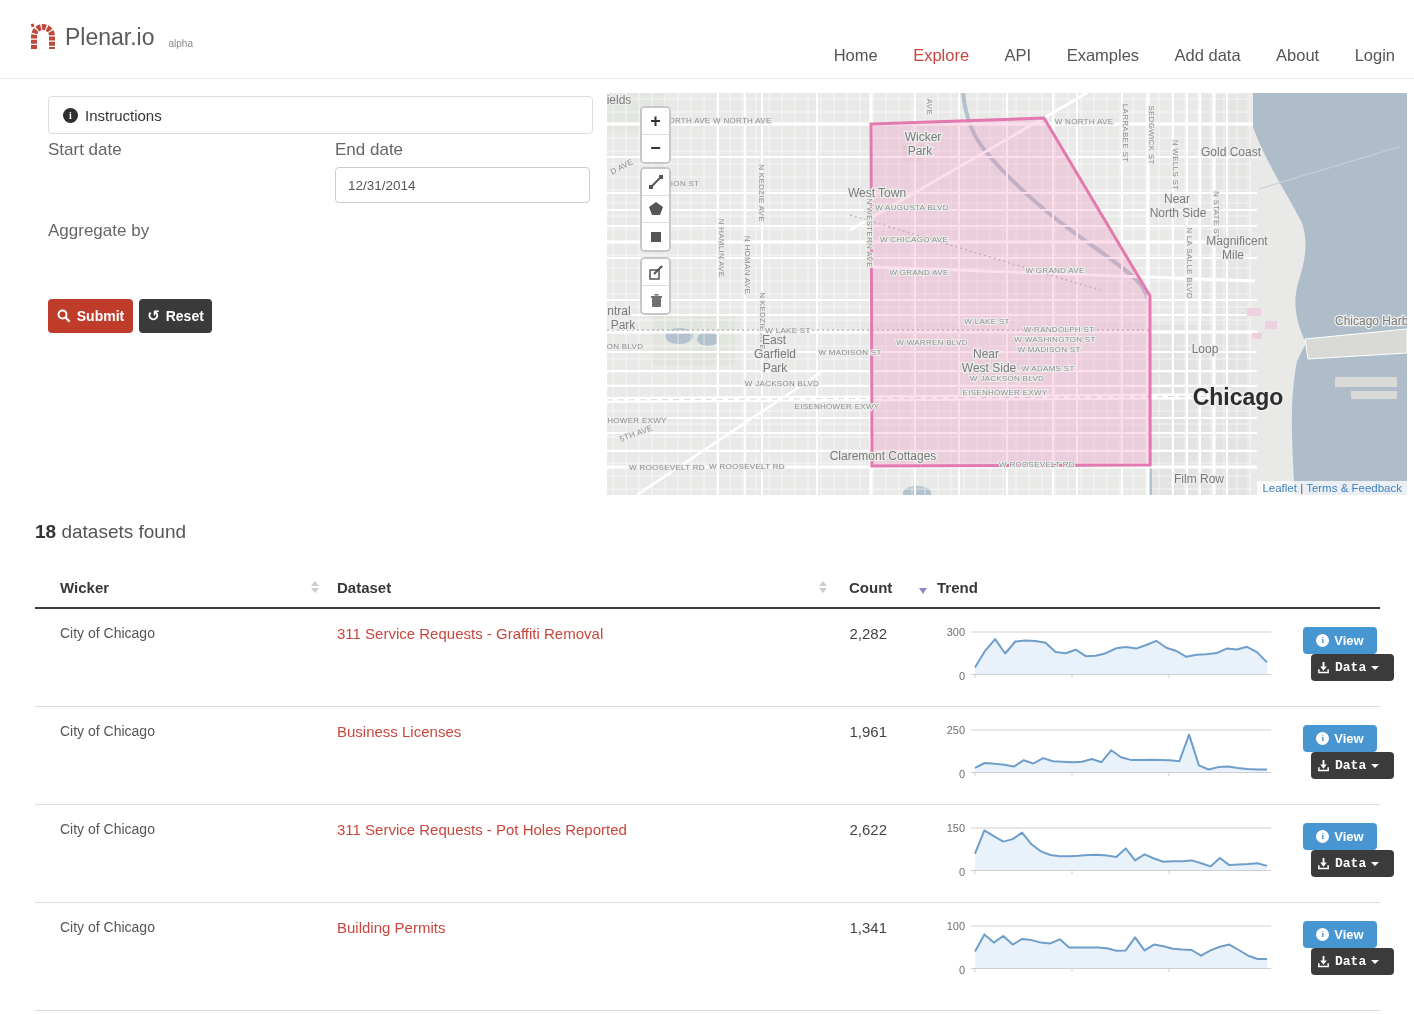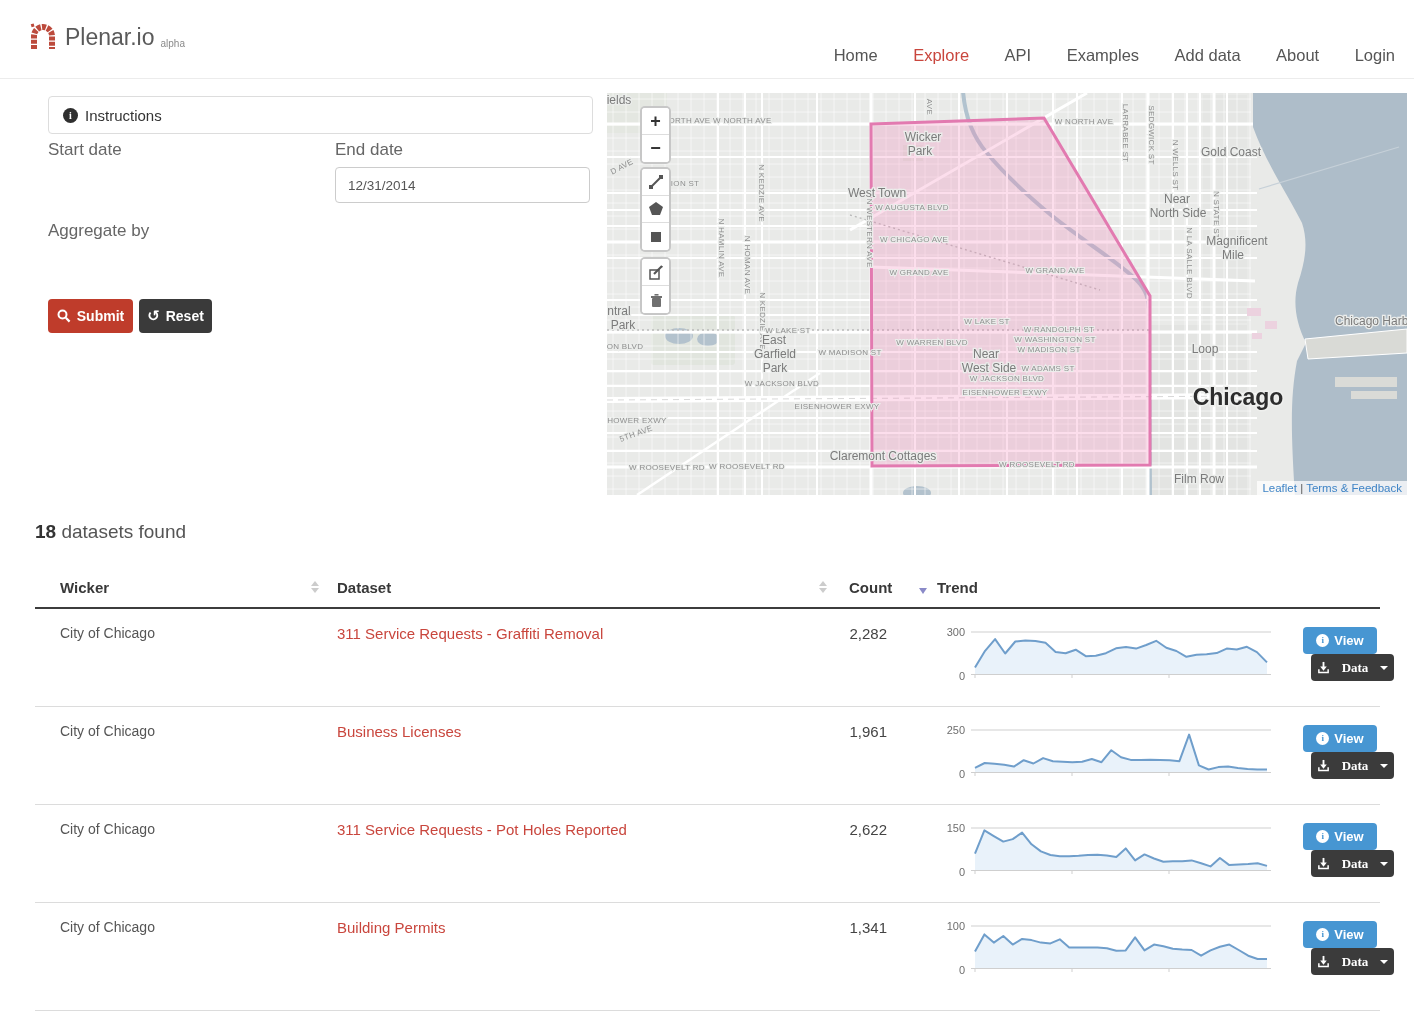--- a/index.html
+++ b/index.html
@@ -3,21 +3,21 @@
 <meta charset="utf-8">
 <style>
   html,body{margin:0;padding:0;background:#fff;width:1414px;height:1014px;overflow:hidden;
     font-family:"Liberation Sans",sans-serif;color:#555;}
   #page{position:relative;width:1414px;height:1014px;}
 
   
   .navbar{position:absolute;left:0;top:0;width:1414px;height:78px;border-bottom:1px solid #ececec;background:#fff;}
   .brand{position:absolute;left:30px;top:22px;display:flex;align-items:flex-end;cursor:pointer;}
   .brand-name{font-size:23px;color:#5a5a5a;margin-left:9px;line-height:26px;}
-  .brand-sub{font-size:10px;color:#8a8a8a;margin-left:6px;margin-bottom:1px;}
+  .brand-sub{font-size:10px;color:#8a8a8a;margin-left:14px;margin-bottom:1px;}
   .main-nav{position:absolute;right:19px;top:26px;}
   .nav-item{display:inline-block;margin-left:31px;font-size:16.5px;color:#555;text-decoration:none;cursor:pointer;margin-top:20px;}
   .nav-item.active{color:#c9463d;}
 
   
   .filters{position:absolute;left:48px;top:93px;width:545px;height:245px;}
   .instructions{position:absolute;left:0;top:3px;width:545px;height:38px;background:#fff;border:1px solid #ddd;
     border-radius:4px;text-align:left;padding:0 0 0 14px;font-size:15px;color:#333;cursor:pointer;
     font-family:"Liberation Sans",sans-serif;display:flex;align-items:center;gap:7px;box-sizing:border-box;}
   .info-dot{display:inline-block;width:15px;height:15px;border-radius:50%;background:#2f2f2f;color:#fff;
@@ -81,21 +81,21 @@
   .cell-trend{position:absolute;left:902px;top:0;width:345px;height:80px;}
   .ymax,.ymin{position:absolute;left:0;width:28px;text-align:right;font-size:11px;color:#6e6e6e;}
   .ymax{top:17px;}
   .ymin{top:61px;}
   .spark{position:absolute;left:34px;top:21px;}
   .btn-view{position:absolute;left:1268px;top:18px;width:74px;height:27px;background:#4796d2;border:none;
     border-radius:4px;color:#fff;font-size:13px;font-weight:bold;cursor:pointer;display:flex;align-items:center;
     justify-content:center;gap:5px;font-family:"Liberation Sans",sans-serif;}
   .btn-data{position:absolute;left:1276px;top:45px;width:83px;height:27px;background:#3b3b3b;border:none;
     border-radius:4px;color:#fff;font-size:13px;font-weight:bold;cursor:pointer;display:flex;align-items:center;
-    justify-content:space-between;gap:5px;font-family:Liberation Serif, serif;}
+    justify-content:flex-start;gap:5px;font-family:Liberation Mono, monospace;}
   .i-dot{display:inline-block;width:13px;height:13px;border-radius:50%;background:#fff;color:#4796d2;
     font-size:9px;font-weight:bold;line-height:13px;text-align:center;font-family:"Liberation Serif",serif;}
   .caret-w{width:0;height:0;border-left:4px solid transparent;border-right:4px solid transparent;border-top:4.5px solid #fff;}
 </style>
 </head>
 <body>
 
 <div id="page">
 
   <header class="navbar">

